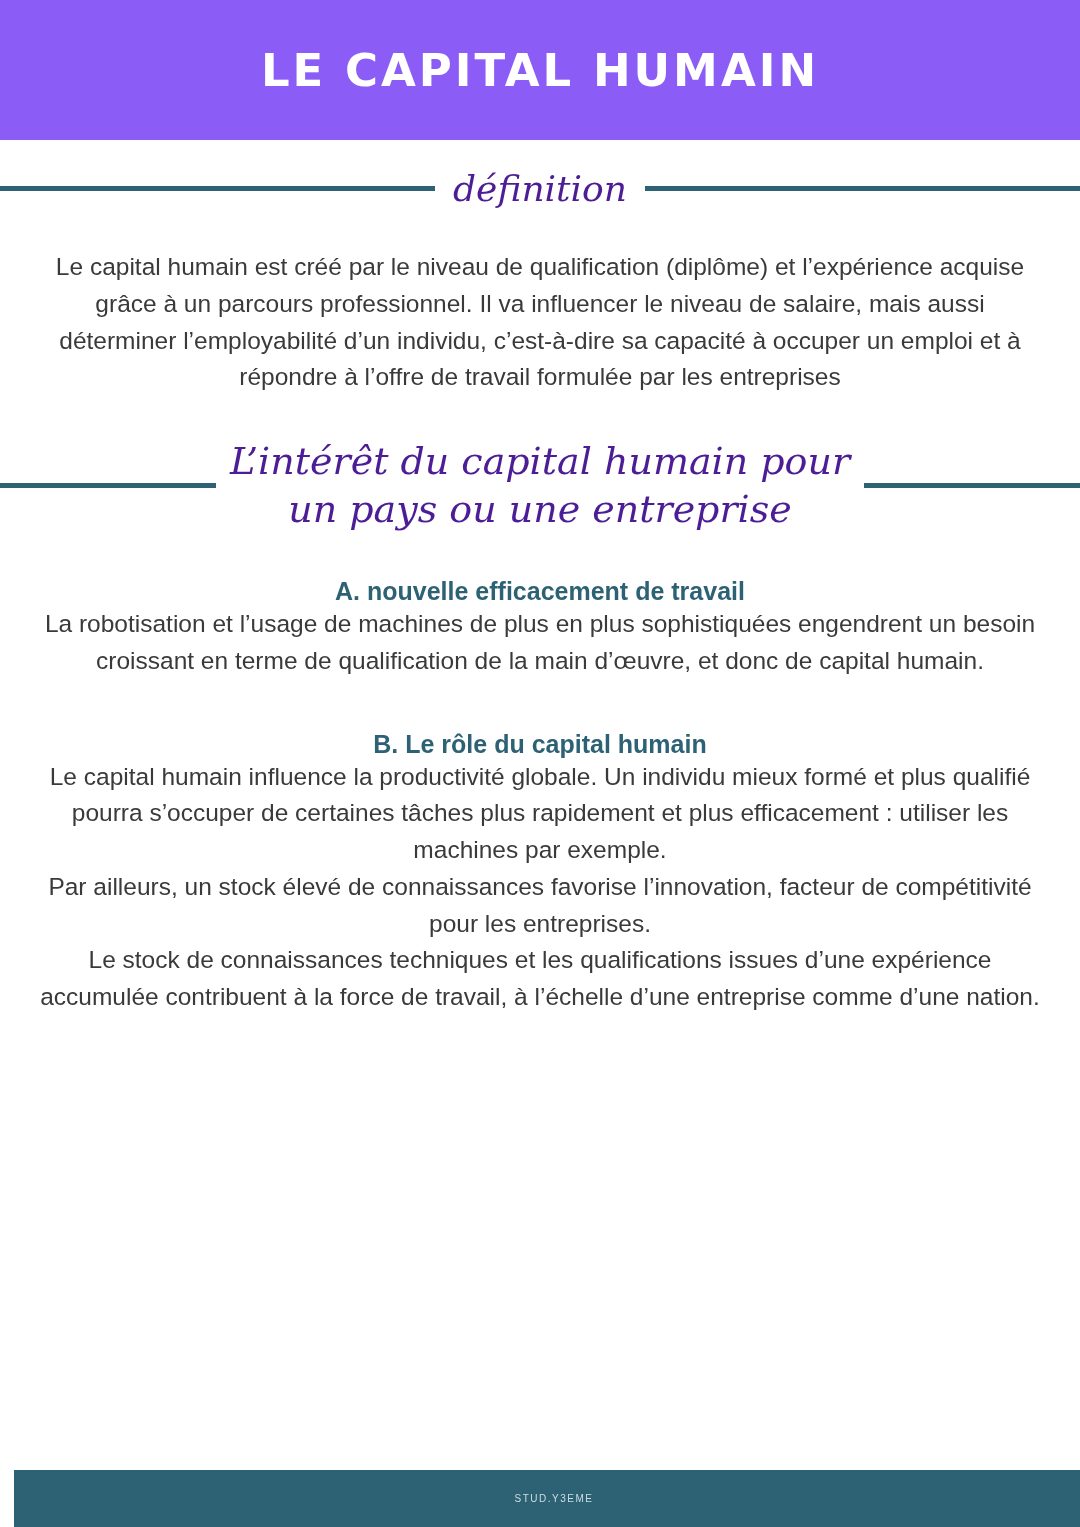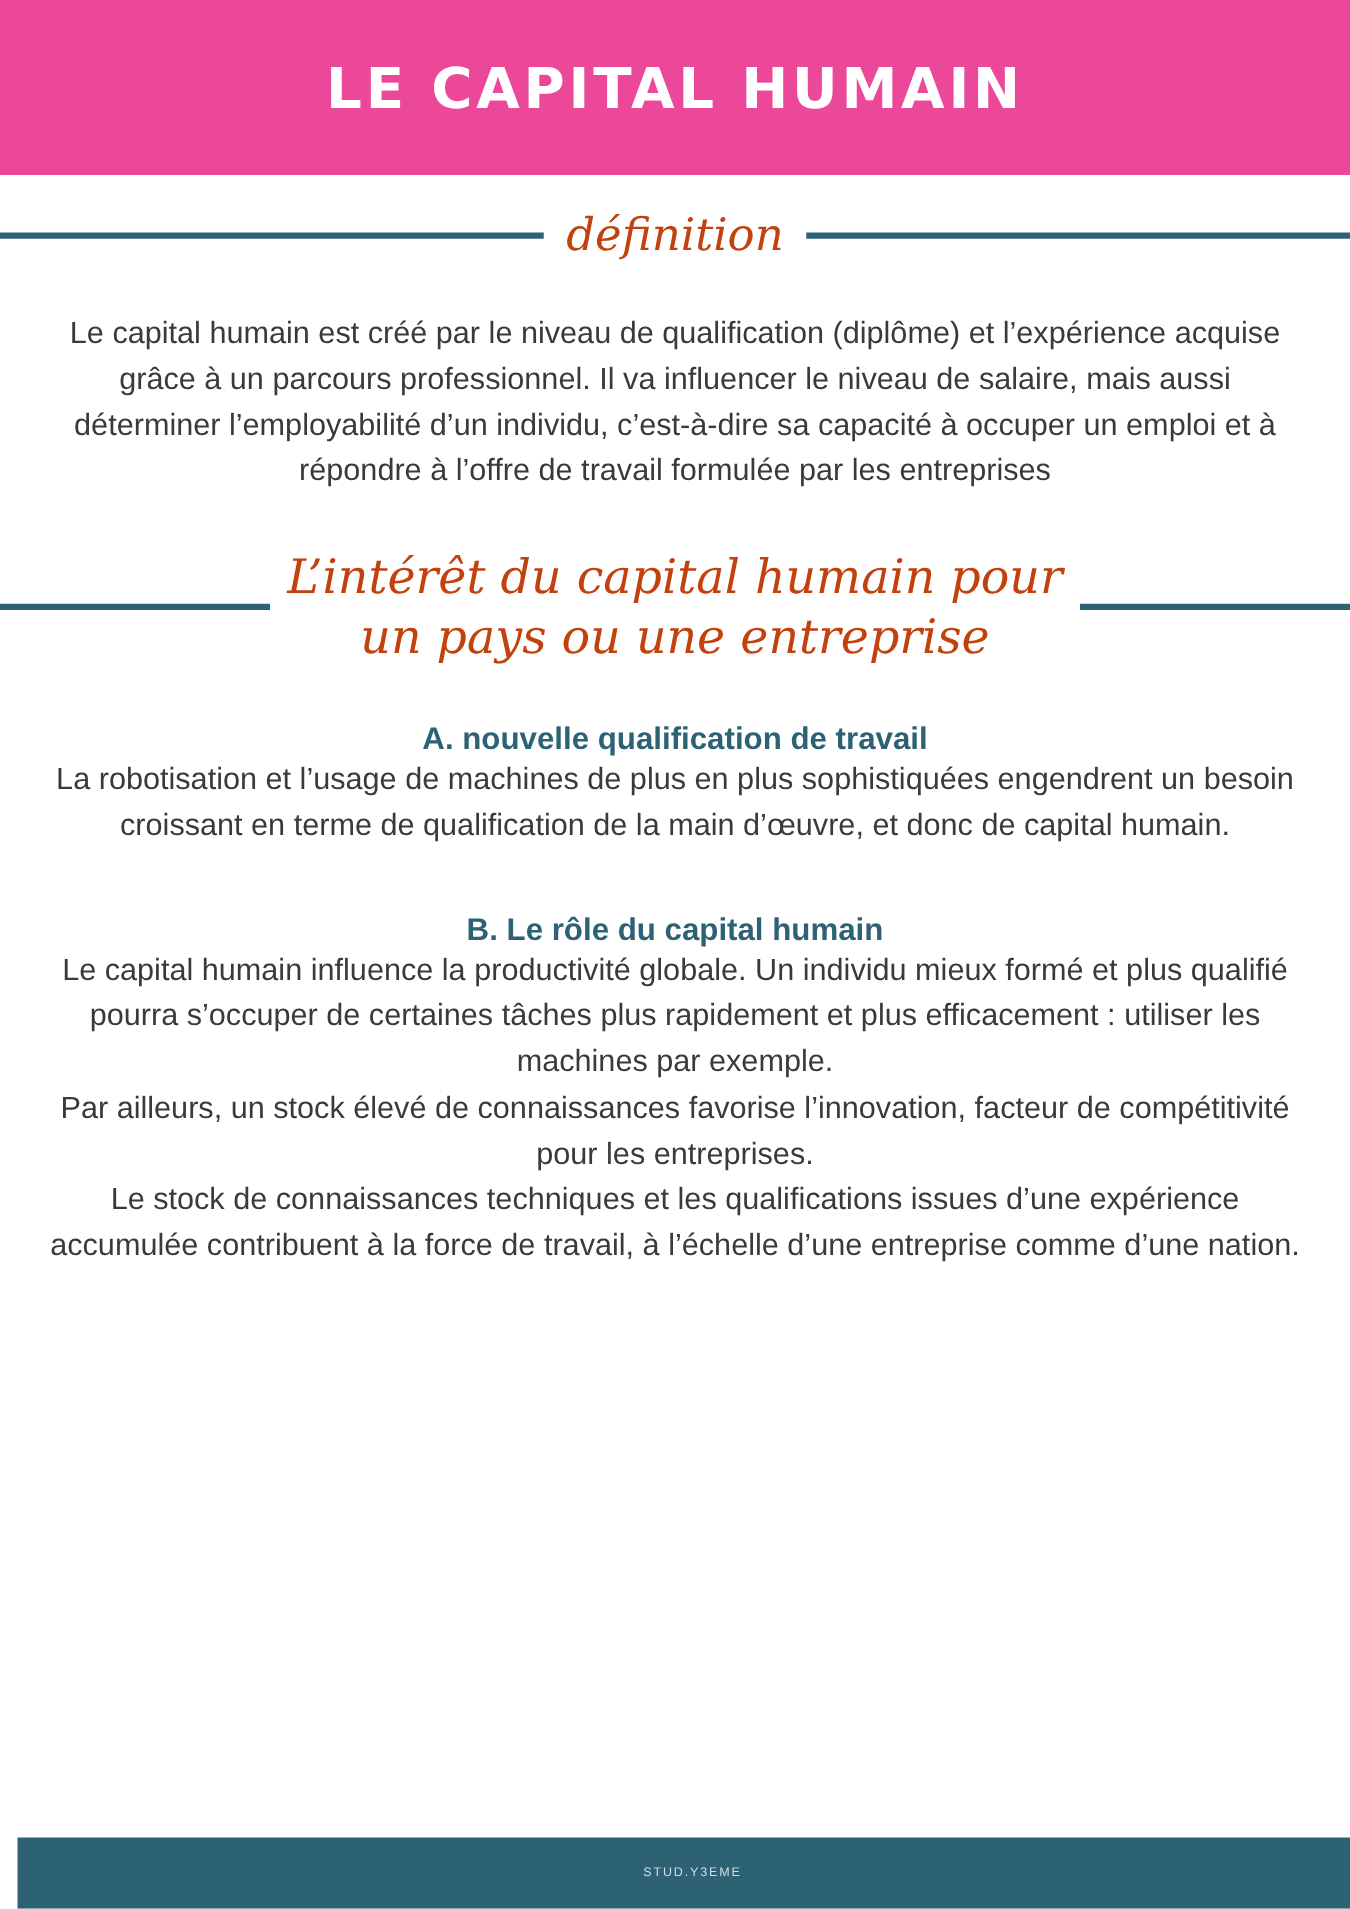--- a/index.html
+++ b/index.html
@@ -16,21 +16,21 @@
     overflow: hidden;
   }
 
   
   .header-banner {
     position: absolute;
     top: 0;
     left: 0;
     width: 1080px;
     height: 140px;
-    background: #ec4899;
+    background: #8b5cf6;
     display: flex;
     align-items: center;
     justify-content: center;
   }
   .header-title {
     color: #ffffff;
     font-family: "DejaVu Sans", sans-serif;
     font-weight: bold;
     font-size: 45px;
     letter-spacing: 3px;
@@ -77,21 +77,21 @@
     margin: 0;
   }
   .rule {
     height: 5px;
     background: #2d6275;
     flex: 1 1 auto;
   }
   .script-title {
     font-family: "DejaVu Serif", serif;
     font-style: italic;
-    color: #c2410c;
+    color: #4c1d95;
     font-size: 36px;
     padding: 0 18px;
     white-space: nowrap;
     text-align: center;
   }
   .script-title.two-line {
     font-size: 38px;
     line-height: 1.25;
     padding: 0 14px;
   }
@@ -159,21 +159,21 @@
 
   <div class="section-heading heading-block-2">
     <div class="rule"></div>
     <div class="script-title two-line">
       <span class="line1">L’intérêt du capital humain pour</span>
       <span class="line2">un pays ou une entreprise</span>
     </div>
     <div class="rule"></div>
   </div>
 
-  <h3 class="sub-title mt-44">A. nouvelle qualification de travail</h3>
+  <h3 class="sub-title mt-44">A. nouvelle efficacement de travail</h3>
   <p class="para mt-32">La robotisation et l’usage de machines de plus en plus sophistiquées engendrent un besoin croissant en terme de qualification de la main d’œuvre, et donc de capital humain.</p>
 
   <h3 class="sub-title mt-50">B. Le rôle du capital humain</h3>
   <p class="para mt-32">Le capital humain influence la productivité globale. Un individu mieux formé et plus qualifié pourra s’occuper de certaines tâches plus rapidement et plus efficacement : utiliser les machines par exemple.</p>
   <p class="para mt-32">Par ailleurs, un stock élevé de connaissances favorise l’innovation, facteur de compétitivité pour les entreprises.</p>
   <p class="para mt-32">Le stock de connaissances techniques et les qualifications issues d’une expérience accumulée contribuent à  la force de travail, à l’échelle d’une entreprise comme d’une nation.</p>
 
 </div>
 
 <div class="footer-banner">

